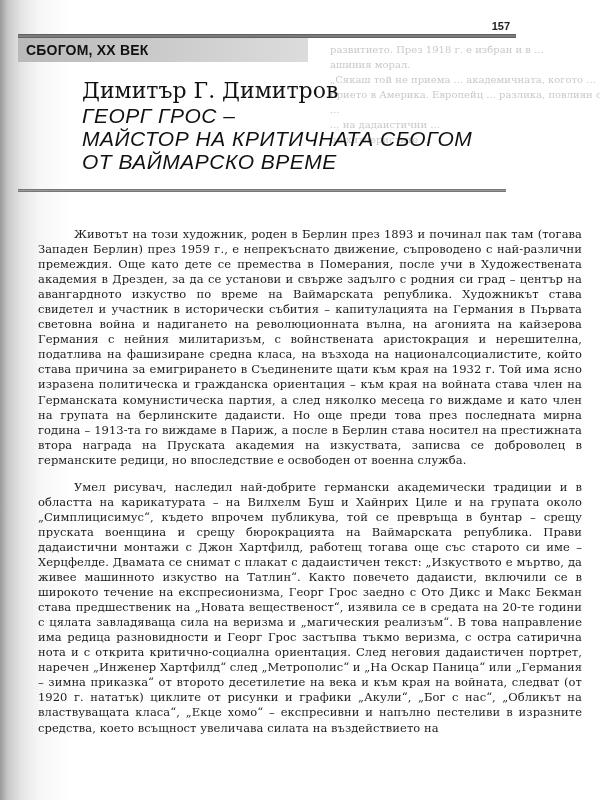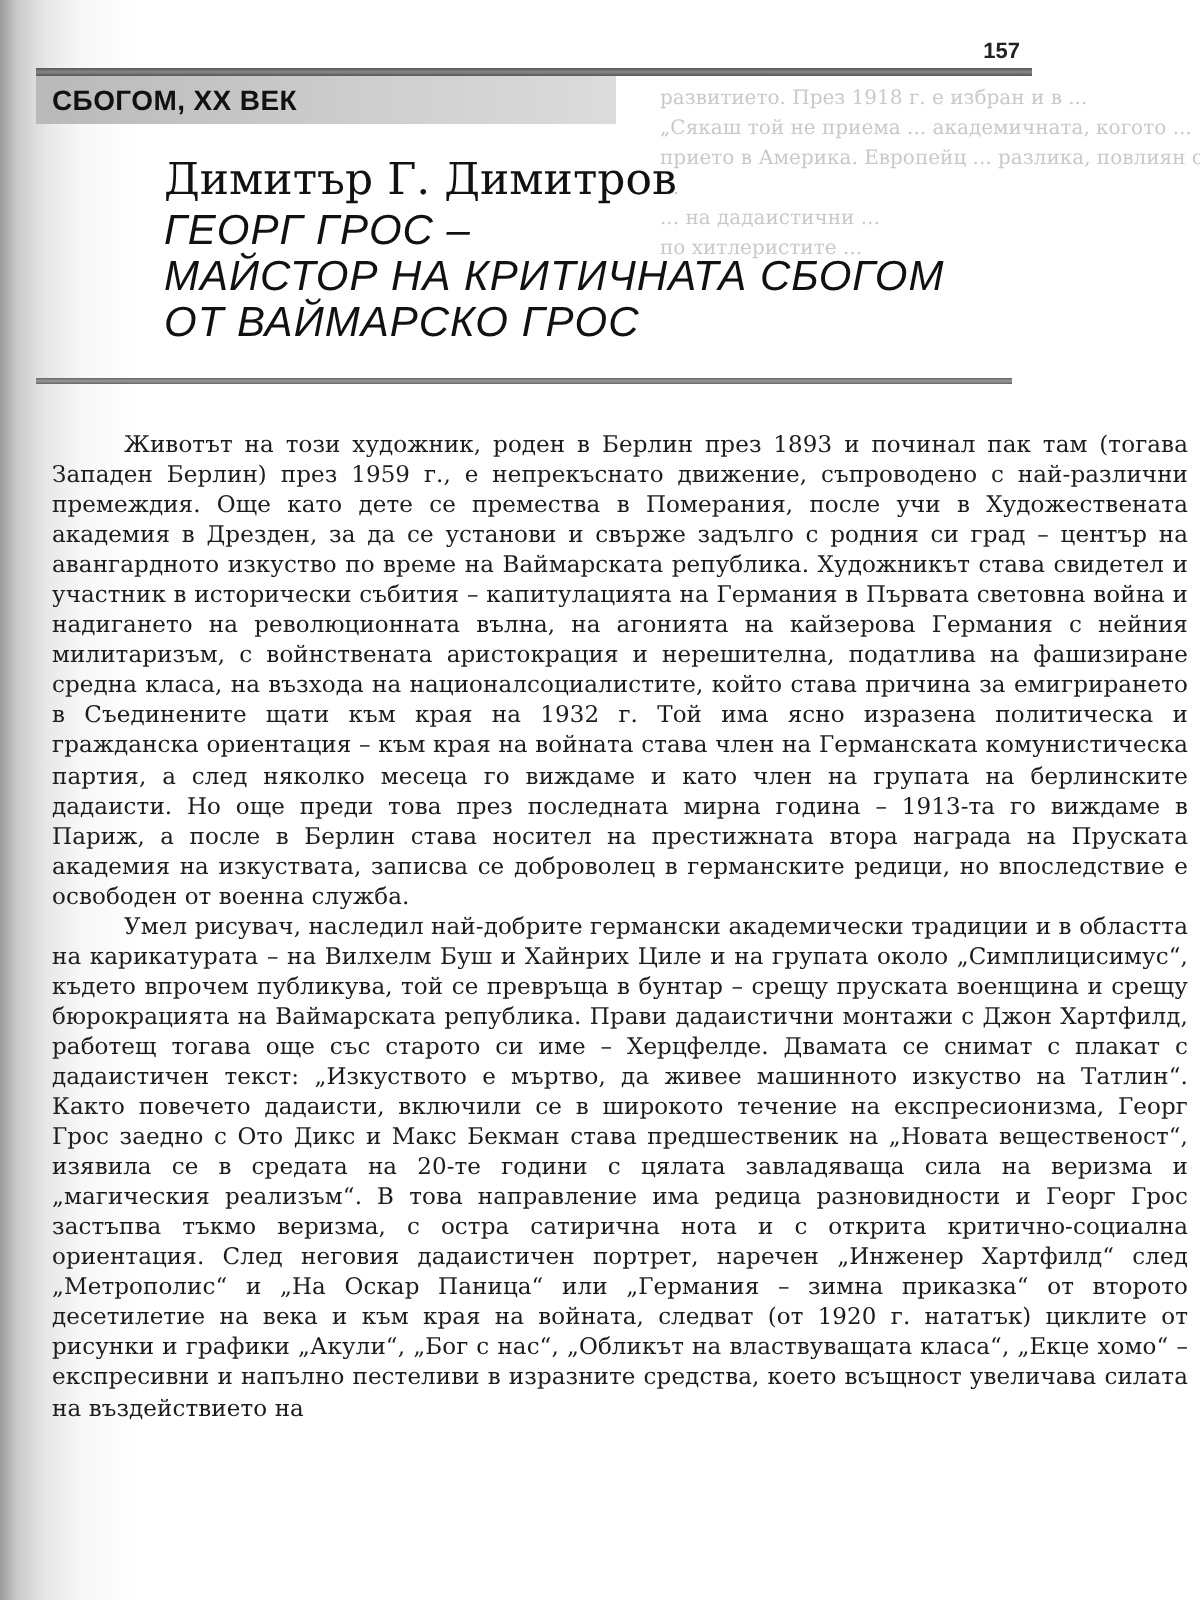--- a/index.html
+++ b/index.html
@@ -46,51 +46,52 @@
   }
   .bleed {
     position: absolute; left: 330px; top: 42px; width: 270px; height: 140px;
     color: #c9c9c9; font-size: 10px; line-height: 15px; overflow: hidden; white-space: nowrap;
   }
   .body-text {
     position: absolute; left: 26px; top: 215px; width: 568px;
     font-family: "DejaVu Serif", serif; font-size: 11.5px; line-height: 15.05px;
     color: #1c1c1c; text-align: justify; letter-spacing: 0.05px;
   }
-  .body-text p { margin: 0; text-indent: 36px; }
+  .body-text p { margin: 12px; text-indent: 36px; }
   .blank-bottom {
     position: absolute; left: 0; right: 0; top: 780px; height: 20px;
   }
 </style>
 </head>
 <body>
 
 <div class="page">
 
   <div class="page-number">157</div>
   <div class="rule-top"></div>
 
   <div class="bleed">
     <div>развитието. През 1918 г. е избран и в ...</div>
+    <div>ашиния морал.</div>
     <div>„Сякаш той не приема ... академичната, когото ...</div>
     <div>прието в Америка. Европейц ... разлика, повлиян от ...</div>
     <div>...</div>
     <div>... на дадаистични ...</div>
     <div>по хитлеристите ...</div>
   </div>
 
   <div class="section-band"></div>
   <div class="section-label">СБОГОМ, XX ВЕК</div>
 
   <div class="author">Димитър Г. Димитров</div>
 
   <div class="title">
     <div>ГЕОРГ ГРОС –</div>
     <div>МАЙСТОР НА КРИТИЧНАТА СБОГОМ</div>
-    <div>ОТ ВАЙМАРСКО ГРОС</div>
+    <div>ОТ ВАЙМАРСКО ВРЕМЕ</div>
   </div>
 
   <div class="rule-bottom"></div>
 
   <div class="body-text">
     <p>Животът на този художник, роден в Берлин през 1893 и починал пак там (тогава Западен Берлин) през 1959 г., е непрекъснато движение, съпроводено с най-различни премеждия. Още като дете се премества в Померания, после учи в Художествената академия в Дрезден, за да се установи и свърже задълго с родния си град – център на авангардното изкуство по време на Ваймарската република. Художникът става свидетел и участник в исторически събития – капитулацията на Германия в Първата световна война и надигането на революционната вълна, на агонията на кайзерова Германия с нейния милитаризъм, с войнствената аристокрация и нерешителна, податлива на фашизиране средна класа, на възхода на националсоциалистите, който става причина за емигрирането в Съединените щати към края на 1932 г. Той има ясно изразена политическа и гражданска ориентация – към края на войната става член на Германската комунистическа партия, а след няколко месеца го виждаме и като член на групата на берлинските дадаисти. Но още преди това през последната мирна година – 1913-та го виждаме в Париж, а после в Берлин става носител на престижната втора награда на Пруската академия на изкуствата, записва се доброволец в германските редици, но впоследствие е освободен от военна служба.</p>
     <p>Умел рисувач, наследил най-добрите германски академически традиции и в областта на карикатурата – на Вилхелм Буш и Хайнрих Циле и на групата около „Симплицисимус“, където впрочем публикува, той се превръща в бунтар – срещу пруската военщина и срещу бюрокрацията на Ваймарската република. Прави дадаистични монтажи с Джон Хартфилд, работещ тогава още със старото си име – Херцфелде. Двамата се снимат с плакат с дадаистичен текст: „Изкуството е мъртво, да живее машинното изкуство на Татлин“. Както повечето дадаисти, включили се в широкото течение на експресионизма, Георг Грос заедно с Ото Дикс и Макс Бекман става предшественик на „Новата вещественост“, изявила се в средата на 20-те години с цялата завладяваща сила на веризма и „магическия реализъм“. В това направление има редица разновидности и Георг Грос застъпва тъкмо веризма, с остра сатирична нота и с открита критично-социална ориентация. След неговия дадаистичен портрет, наречен „Инженер Хартфилд“ след „Метрополис“ и „На Оскар Паница“ или „Германия – зимна приказка“ от второто десетилетие на века и към края на войната, следват (от 1920 г. нататък) циклите от рисунки и графики „Акули“, „Бог с нас“, „Обликът на властвуващата класа“, „Екце хомо“ – експресивни и напълно пестеливи в изразните средства, което всъщност увеличава силата на въздействието на</p>
   </div>
 
   <div class="blank-bottom"></div>

